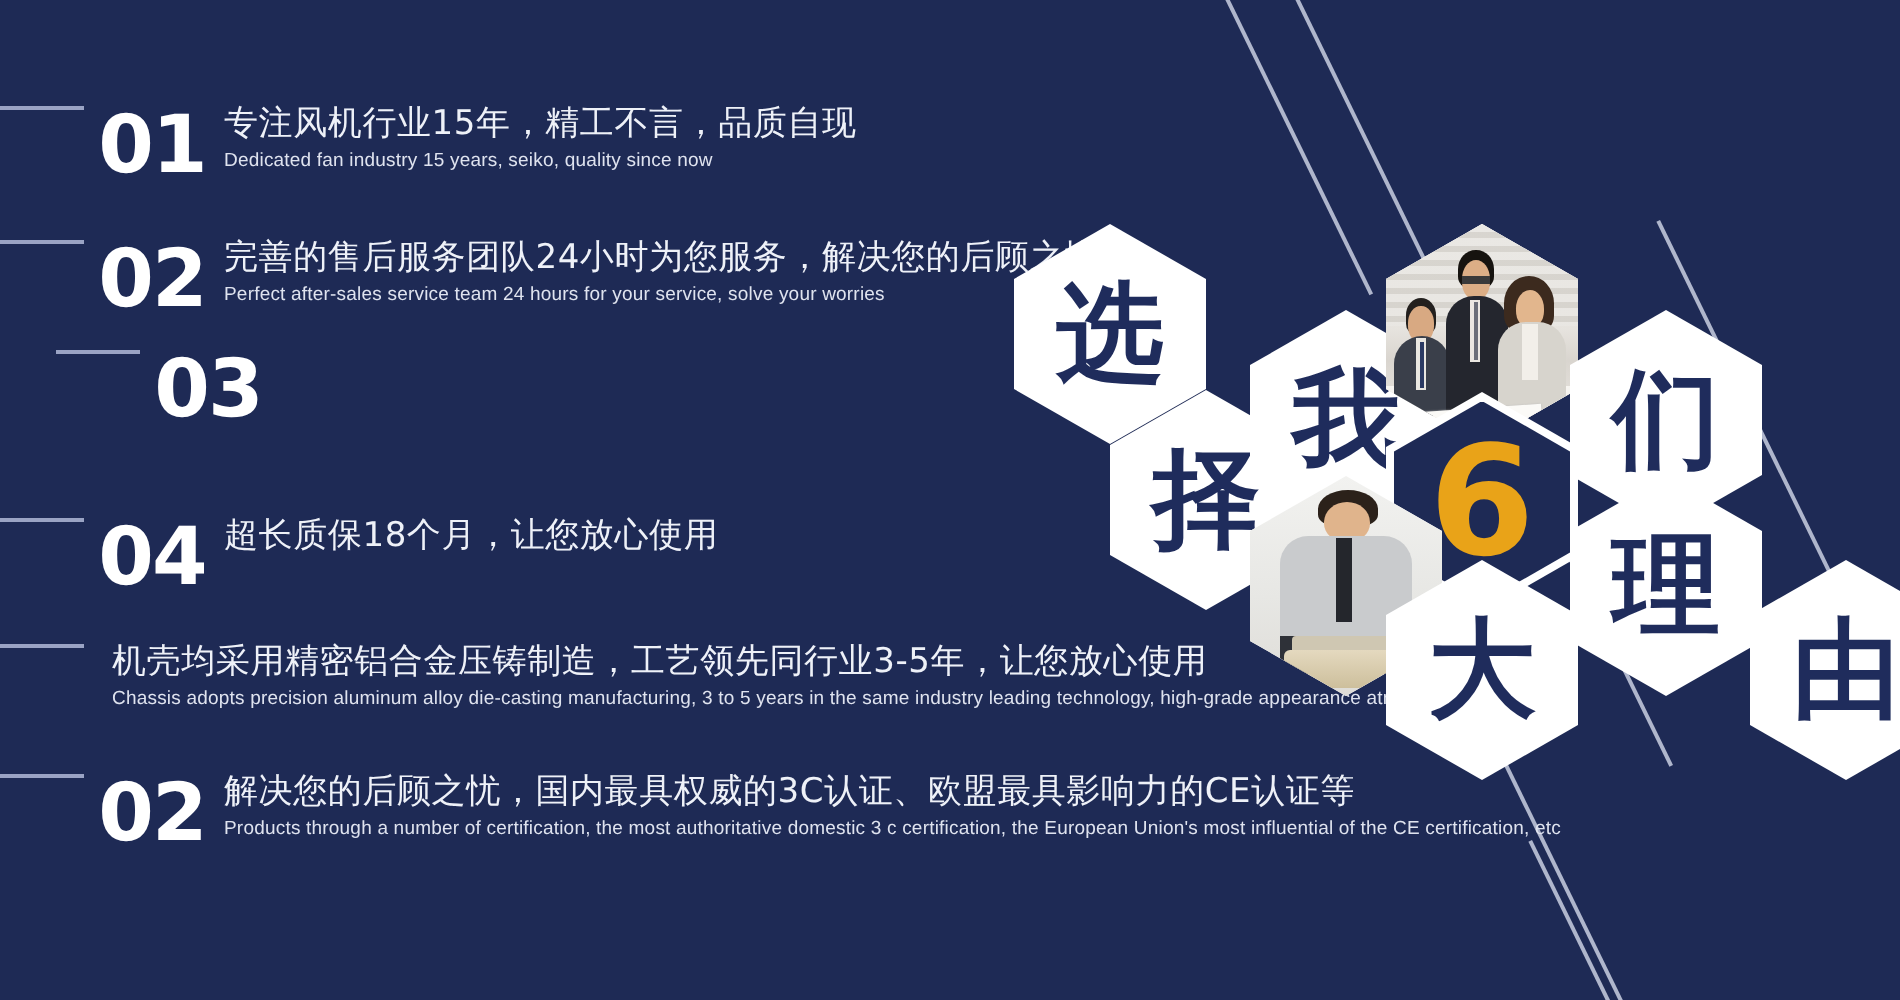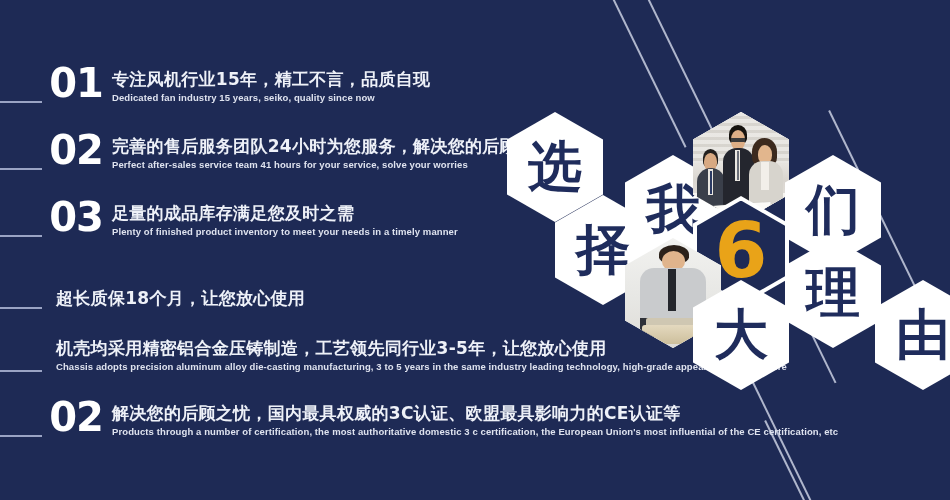--- a/index.html
+++ b/index.html
@@ -9,28 +9,28 @@
     background:#1e2a55;
     font-family:"Liberation Sans","DejaVu Sans",sans-serif;
     position:relative;
   }
   #stage{position:absolute;inset:0;width:950px;height:500px;overflow:hidden;background:#1e2a55;}
 
   
   .diag{position:absolute;background:#c9cfe2;transform-origin:0 0;opacity:.85;}
 
   
-  .reason{position:absolute;left:0;display:flex;align-items:flex-end;height:50px;}
+  .reason{position:absolute;left:0;display:flex;align-items:flex-start;height:50px;}
   .tick{width:42px;height:2px;background:#9aa3c4;flex:0 0 42px;margin-right:6px;}
   .num{
     font-size:40px;font-weight:700;color:#ffffff;letter-spacing:-1px;
     width:56px;flex:0 0 56px;text-align:center;line-height:1;
     font-family:"DejaVu Sans","Liberation Sans",sans-serif;
   }
-  .texts{margin-left:8px;font-weight:bold;}
+  .texts{margin-left:8px;}
   .cn{
     color:#eef1f8;font-size:17px;line-height:1.15;white-space:nowrap;
     font-family:"DejaVu Sans","Liberation Sans",sans-serif;letter-spacing:.3px;
   }
   .en{
     color:#dfe3ef;font-size:9.5px;line-height:1.2;white-space:nowrap;margin-top:2px;
     font-family:"Liberation Sans","DejaVu Sans",sans-serif;letter-spacing:.1px;
   }
 
   
@@ -98,35 +98,32 @@
       <div class="cn">专注风机行业15年，精工不言，品质自现</div>
       <div class="en">Dedicated fan industry 15 years, seiko, quality since now</div>
     </div>
   </div>
 
   <div class="reason" style="top:120px;">
     <div class="tick"></div>
     <div class="num">02</div>
     <div class="texts">
       <div class="cn">完善的售后服务团队24小时为您服务，解决您的后顾之忧</div>
-      <div class="en">Perfect after-sales service team 41 hours for your service, solve your worries</div>
-    </div>
-  </div>
-
-  <div class="reason" style="top:187px;">
+      <div class="en">Perfect after-sales service team 24 hours for your service, solve your worries</div>
+    </div>
+  </div>
+
+  <div class="reason" style="top:175px;padding-left:28px;">
     <div class="tick"></div>
     <div class="num">03</div>
-    <div class="texts">
-      <div class="cn">足量的成品库存满足您及时之需</div>
-      <div class="en">Plenty of finished product inventory to meet your needs in a timely manner</div>
-    </div>
   </div>
 
   <div class="reason" style="top:259px;">
     <div class="tick"></div>
+    <div class="num">04</div>
     <div class="texts">
       <div class="cn">超长质保18个月，让您放心使用</div>
     </div>
   </div>
 
   <div class="reason" style="top:322px;">
     <div class="tick"></div>
     <div class="texts">
       <div class="cn">机壳均采用精密铝合金压铸制造，工艺领先同行业3-5年，让您放心使用</div>
       <div class="en">Chassis adopts precision aluminum alloy die-casting manufacturing, 3 to 5 years in the same industry leading technology, high-grade appearance atmosphere</div>

